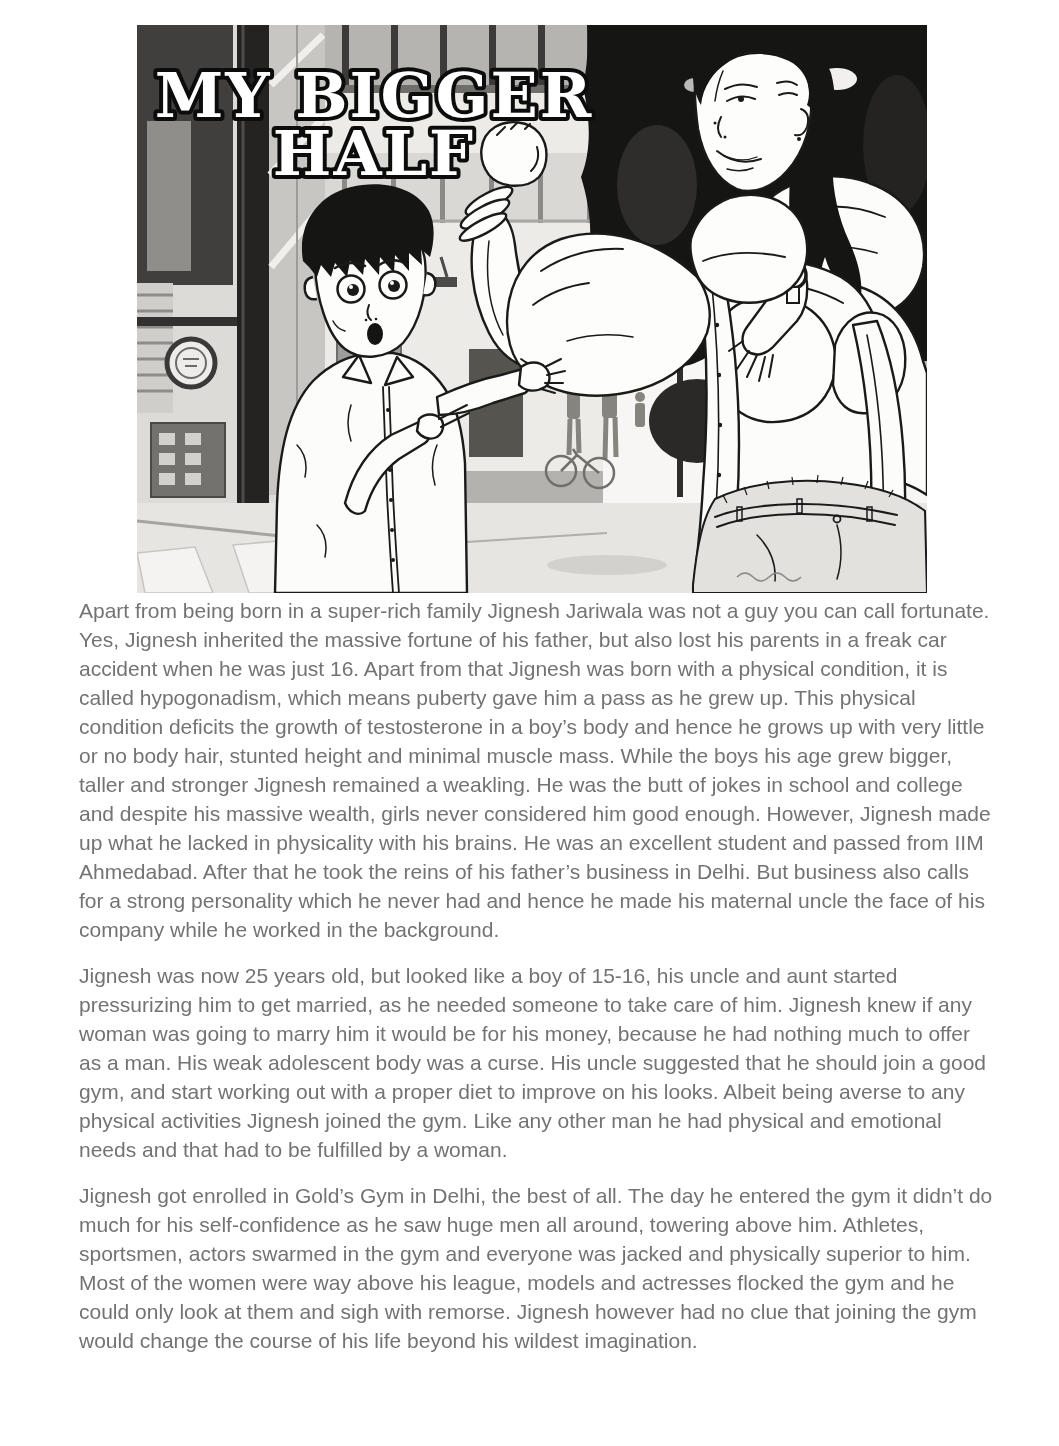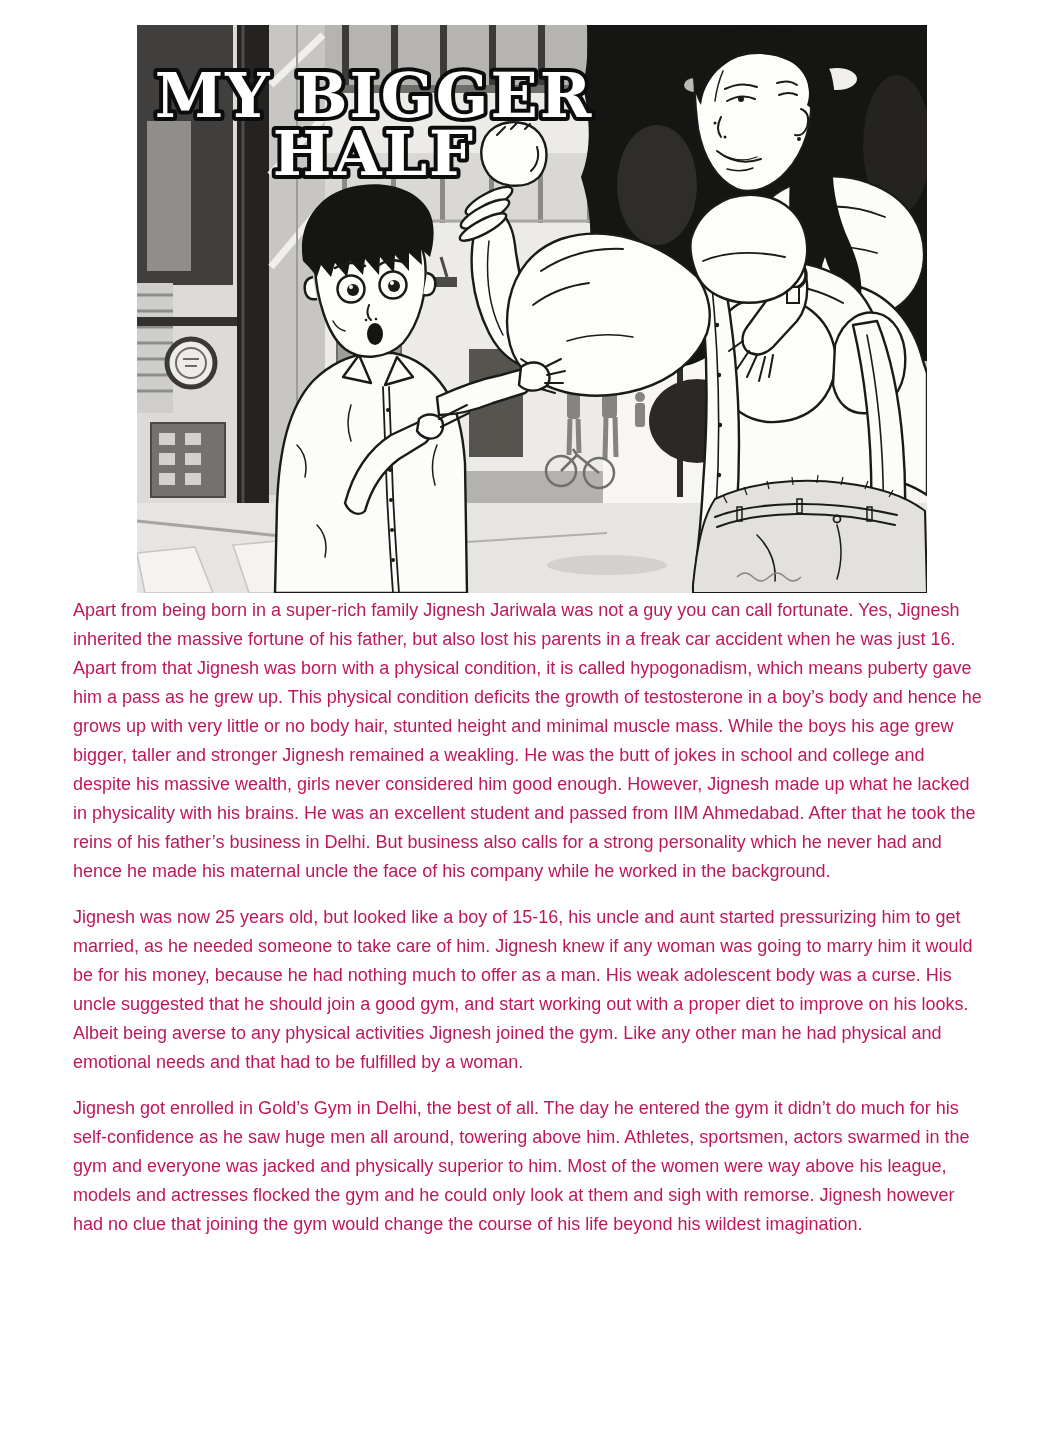--- a/index.html
+++ b/index.html
@@ -22,23 +22,23 @@
     stroke:#0c0c0c;
     stroke-width:8;
     paint-order:stroke;
     stroke-linejoin:round;
     letter-spacing:2px;
     text-anchor:middle;
   }
   .title-l1 { font-size:62px; }
   .title-l2 { font-size:62px; }
   .story {
-    position:absolute; left:73px; top:596px; width:914px;
-    color:#be185d;
-    font-size:18px;
+    position:absolute; left:79px; top:596px; width:914px;
+    color:#737373;
+    font-size:21px;
     line-height:29px;
     text-align:left;
   }
   .story p { margin:0 0 17px 0; }
   .ink { stroke:#1a1a19; fill:none; stroke-linecap:round; }
   .skin { fill:#fdfdfc; stroke:#1a1a19; stroke-width:2.4; stroke-linejoin:round; }
   .cloth { fill:#fcfcfb; stroke:#1a1a19; stroke-width:2.4; stroke-linejoin:round; }
   .hairfill { fill:#151514; stroke:none; }
 </style>
 </head>

